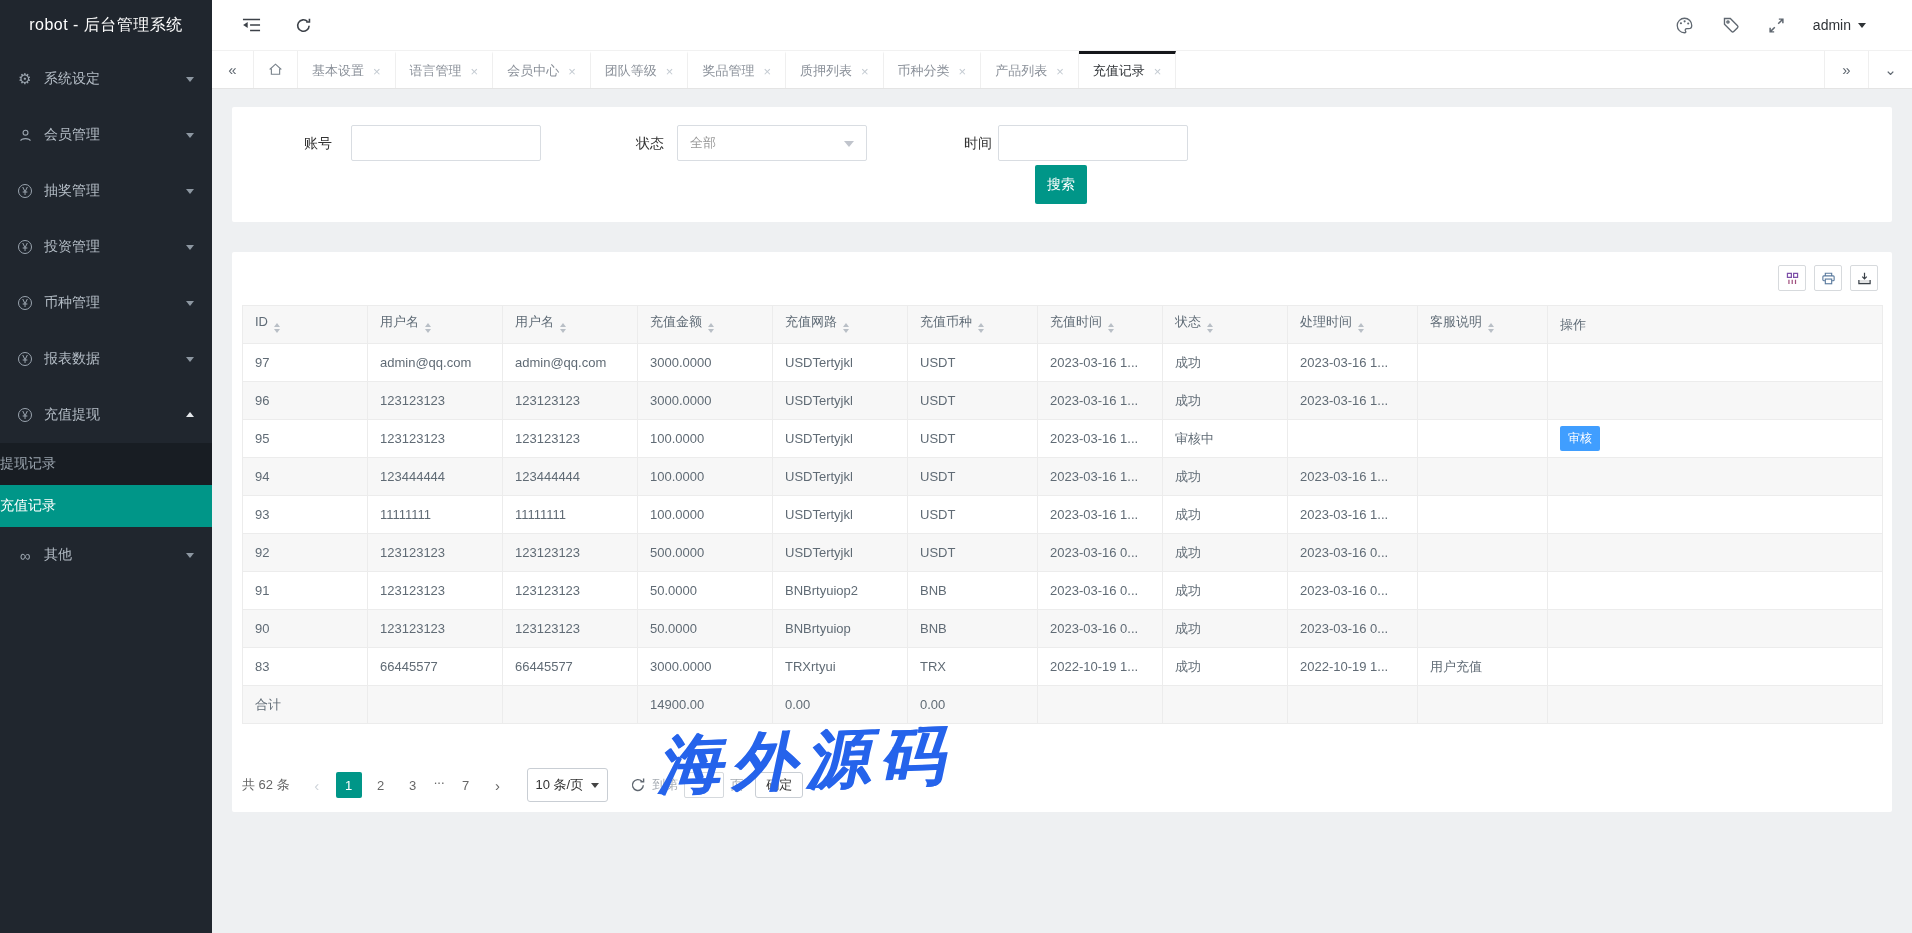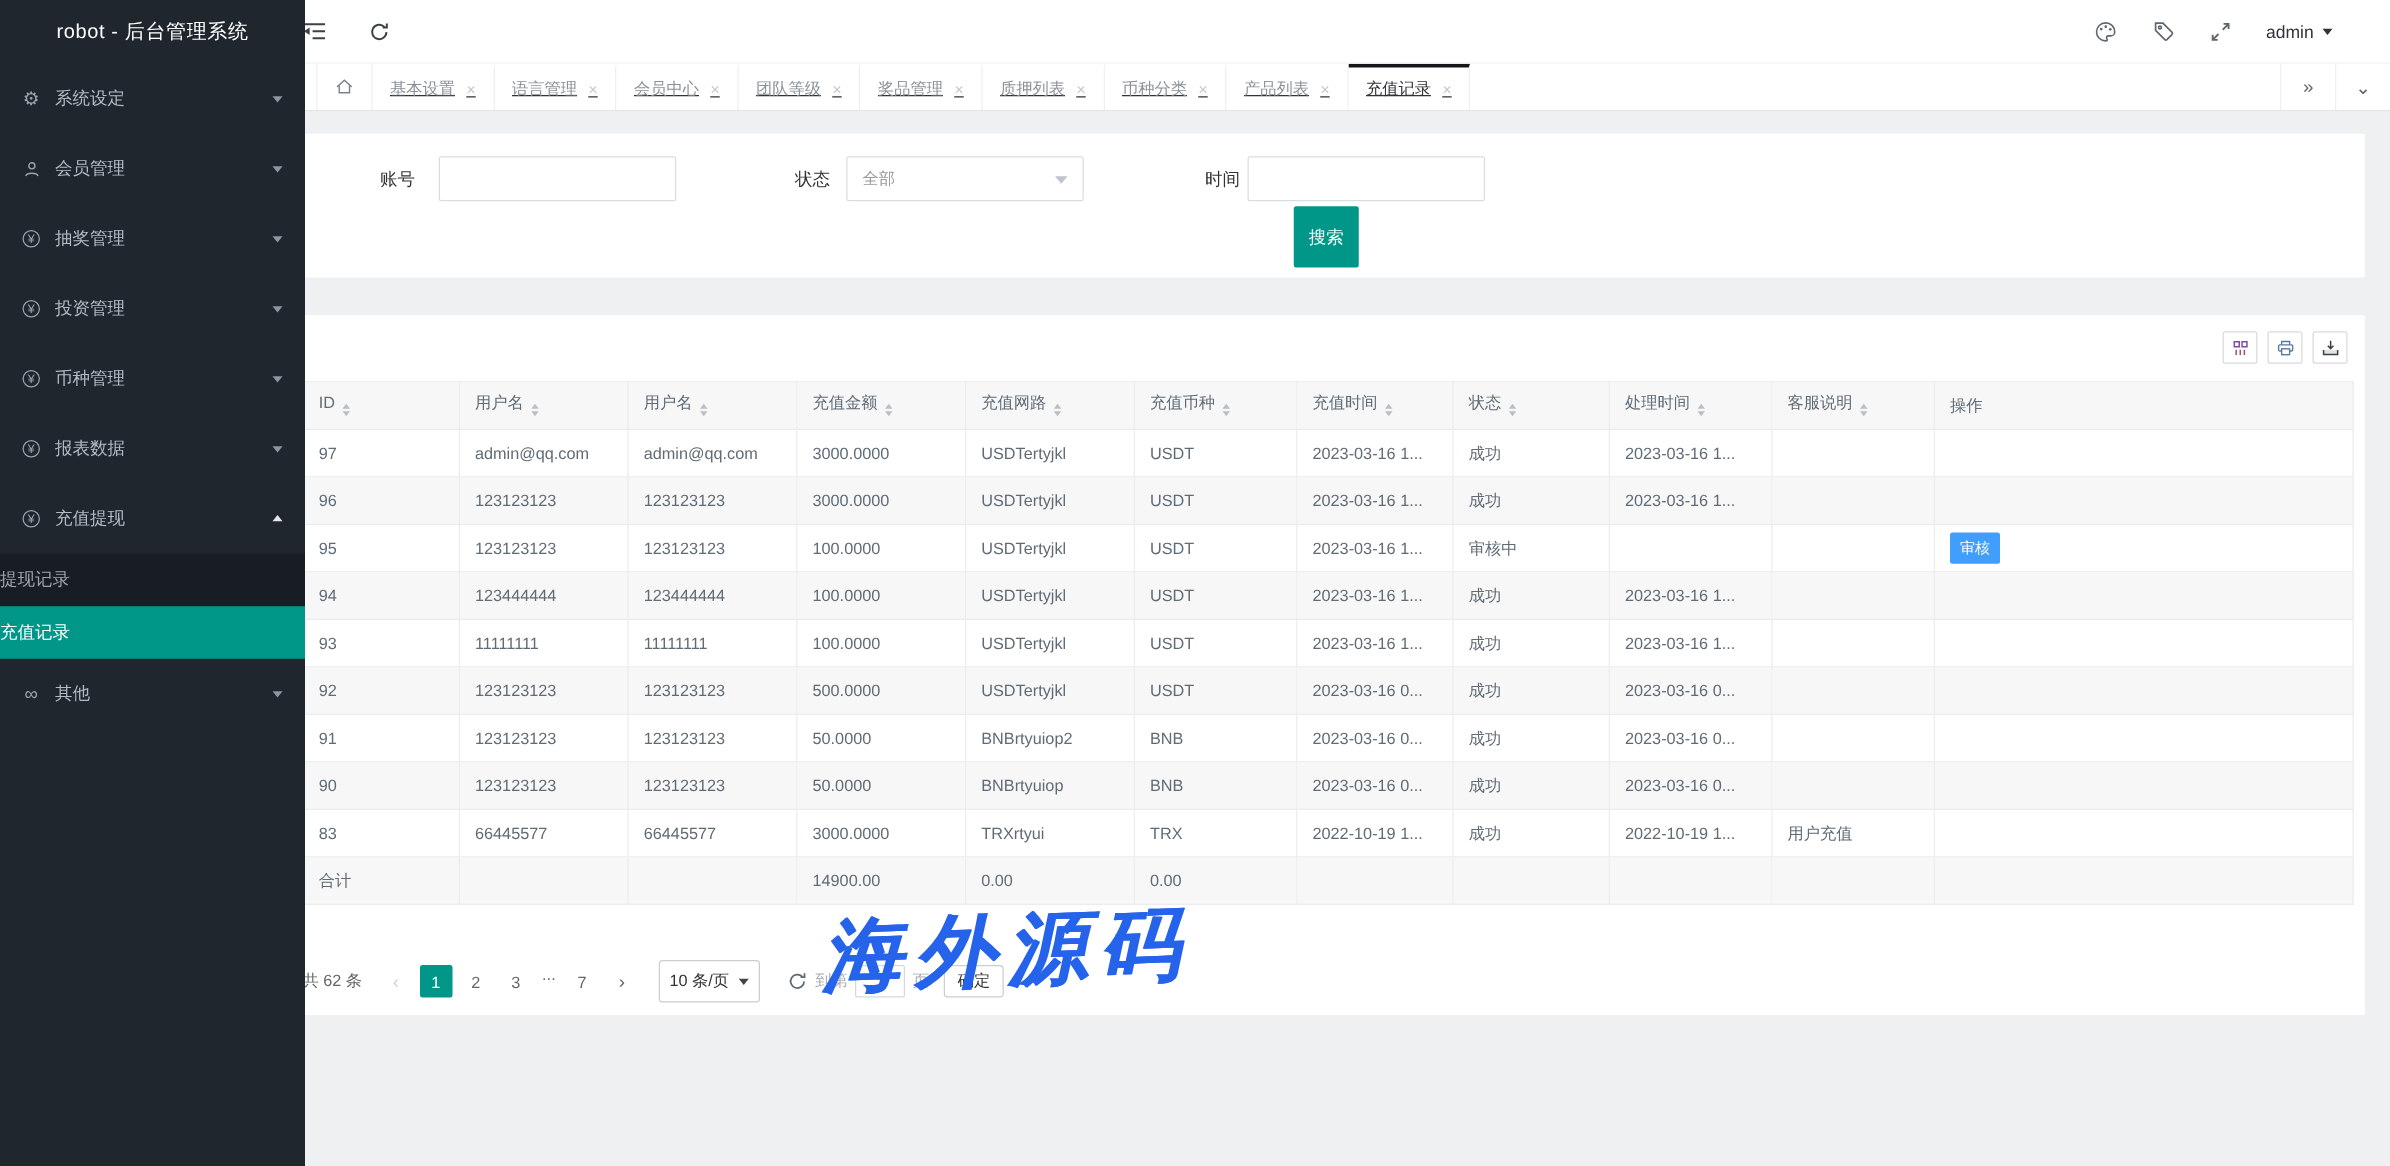--- a/index.html
+++ b/index.html
@@ -1,20 +1,20 @@
 <!DOCTYPE html>
 <html><head>
 <meta charset="utf-8">
 <style>
   * { margin:0; padding:0; box-sizing:border-box; }
   html,body { width:1912px; height:933px; overflow:hidden; }
   body { font-family:"Liberation Sans","DejaVu Sans",sans-serif; background:#eef0f2; position:relative; font-size:14px; color:#333; }
 
   
-  .sidebar { position:absolute; left:0; top:0; width:244px; height:933px; background:#20262e; z-index:5; }
+  .sidebar { position:absolute; left:0; top:0; width:212px; height:933px; background:#20262e; z-index:5; }
   .logo { height:51px; display:flex; align-items:center; justify-content:center; color:#fff; font-size:16px; letter-spacing:.5px; }
   .menu-item { height:56px; display:flex; align-items:center; padding:0 18px 0 16px; color:#b3bcc5; font-size:14px; cursor:pointer; }
   .menu-item .mi-icon { width:18px; margin-right:10px; display:inline-flex; justify-content:center; align-items:center; color:#9aa4ae; font-size:15px; }
   .yen-badge { display:inline-block; width:14px; height:14px; border:1px solid #9aa4ae; border-radius:50%; font-size:10px; line-height:13px; text-align:center; color:#9aa4ae; }
   .mi-label { flex:1; }
   .caret { width:0; height:0; border:4.5px solid transparent; }
   .caret.down { border-top:5px solid #8d97a1; margin-top:5px; }
   .caret.up { border-bottom:5px solid #e6e9ec; margin-bottom:5px; }
   .submenu { background:#181d23; }
   .submenu-item { height:42px; display:flex; align-items:center; color:#9aa4ae; font-size:14px; cursor:pointer; }
@@ -25,35 +25,35 @@
   .tb-left { display:flex; align-items:center; gap:34px; padding-left:30px; }
   .tb-right { margin-left:auto; display:flex; align-items:center; gap:28px; padding-right:46px; }
   .tb-btn { display:inline-flex; align-items:center; cursor:pointer; color:#4a5158; }
   .user-drop { display:flex; align-items:center; gap:7px; font-size:14px; color:#2f3337; cursor:pointer; }
   .user-caret { width:0; height:0; border:4.5px solid transparent; border-top:5px solid #2f3337; margin-top:5px; }
 
   
   .tabbar { position:absolute; left:212px; top:51px; right:0; height:38px; background:#fff; border-bottom:1px solid #e4e4e4; display:flex; align-items:stretch; z-index:4; }
   .tab-nav { width:42px; display:flex; align-items:center; justify-content:center; color:#5f6770; font-size:15px; border-right:1px solid #efefef; cursor:pointer; }
   .tab-home { width:44px; display:flex; align-items:center; justify-content:center; border-right:1px solid #efefef; cursor:pointer; }
-  .tabs { display:flex; overflow:hidden; flex:1;text-decoration:underline; }
+  .tabs { display:flex; overflow:hidden; flex:1; }
   .tab { display:flex; align-items:center; padding:0 14px; border-right:1px solid #efefef; border-top:3px solid transparent; color:#8a9099; font-size:13px; white-space:nowrap; cursor:pointer; }
   .tab.active { border-top-color:#15171a; background:#fff; color:#2f3337; }
   .tab-close { margin-left:9px; color:#c3cad1; font-size:13px; line-height:1; cursor:pointer; }
   .tab-right-group { margin-left:auto; display:flex; }
   .tab-more { width:44px; display:flex; align-items:center; justify-content:center; border-left:1px solid #efefef; color:#5f6770; font-size:15px; cursor:pointer; }
 
   
   .main { position:absolute; left:212px; top:89px; right:0; bottom:0; background:#eef0f2; }
   .filter-card { position:absolute; left:20px; top:18px; width:1660px; height:115px; background:#fff; border-radius:2px; }
   .f-label { position:absolute; top:18px; height:36px; line-height:36px; font-size:14px; color:#333; }
   .f-input { position:absolute; top:18px; width:190px; height:36px; border:1px solid #d9dde2; border-radius:2px; background:#fff; font-size:13px; padding:0 10px; outline:none; color:#333; }
   .f-select { position:absolute; top:18px; width:190px; height:36px; border:1px solid #d9dde2; border-radius:2px; background:#fff; display:flex; align-items:center; padding:0 12px; font-size:13px; color:#999; cursor:pointer; }
   .sel-caret { margin-left:auto; width:0; height:0; border:5px solid transparent; border-top:6px solid #c0c4cc; margin-top:6px; }
-  .search-btn { position:absolute; left:803px; top:58px; width:52px; height:49px; background:#009688; color:#fff; border:none; border-radius:2px; font-size:14px; cursor:pointer; font-family:inherit; }
+  .search-btn { position:absolute; left:803px; top:58px; width:52px; height:39px; background:#009688; color:#fff; border:none; border-radius:2px; font-size:14px; cursor:pointer; font-family:inherit; }
 
   .table-card { position:absolute; left:20px; top:163px; width:1660px; height:560px; background:#fff; border-radius:2px;text-decoration:underline; }
   .tc-toolbar { position:absolute; top:13px; right:14px; display:flex; gap:8px; }
   .tool-btn { width:28px; height:26px; border:1px solid #d7dadd; border-radius:2px; background:#fff; display:flex; align-items:center; justify-content:center; cursor:pointer; }
 
   table.data { position:absolute; left:10px; top:53px; width:1640px; border-collapse:collapse; table-layout:fixed; }
   table.data th, table.data td { border:1px solid #ececec; height:38px; padding:0 12px; font-size:13px; text-align:left; font-weight:normal; overflow:hidden; white-space:nowrap; }
   table.data thead th { background:#f7f7f7; color:#5f6b76; }
   table.data td { color:#606b75; background:#fff; }
   table.data tbody tr:nth-child(even) td { background:#f7f7f7; }

